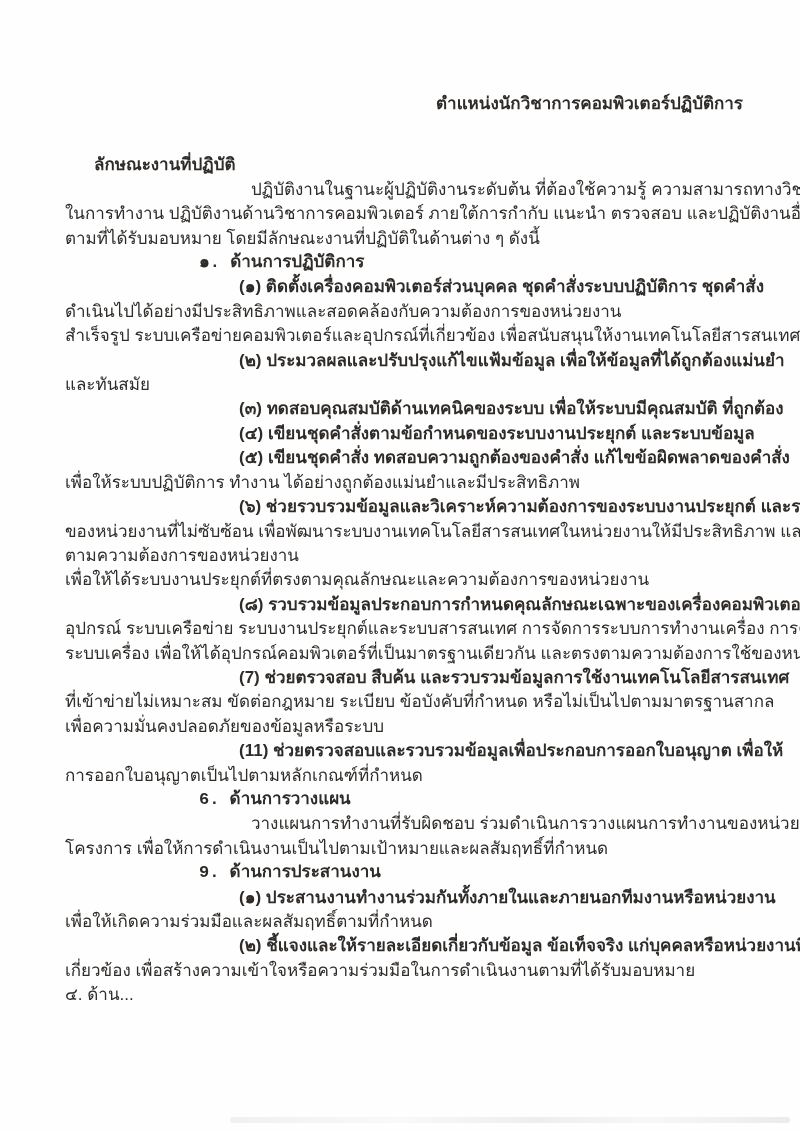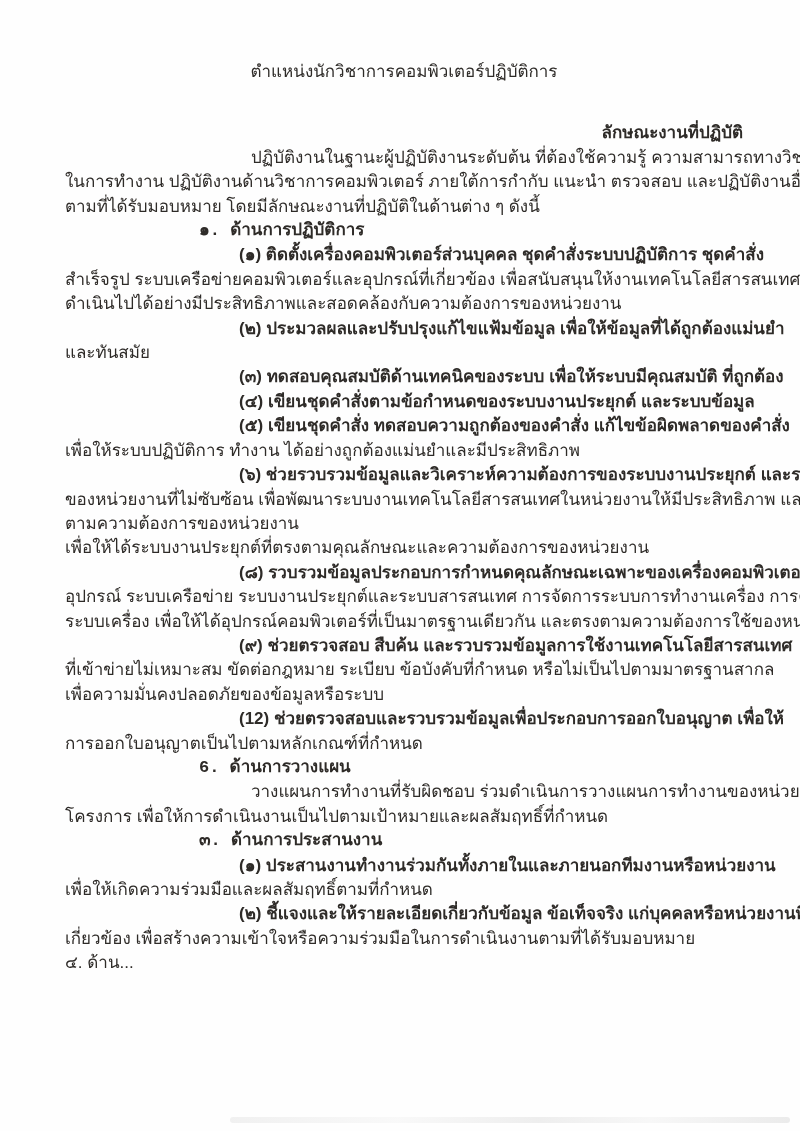--- a/index.html
+++ b/index.html
@@ -13,27 +13,28 @@
     font-size:17px;
     overflow:hidden;
   }
   .doc{
     position:absolute;
     left:65px;top:60px;
     width:678px;
     line-height:24.4px;
   }
   .title-line{
-    text-align:center;
-    font-weight:normal;
+    text-align:right;
+    font-weight:bold;
     margin-bottom:37px;
     white-space:nowrap;
+    margin-top:32px;
   }
   .line{white-space:nowrap;}
-  .side-heading{font-weight:bold;padding-left:29px;text-align:right;}
+  .side-heading{font-weight:bold;padding-left:29px;}
   .section-heading{font-weight:bold;padding-left:134px;font-family:Liberation Mono, monospace;}
   .paragraph.first{padding-left:186px;}
   .item.first{padding-left:174px;font-weight:bold;}
   .cont{padding-left:0;}
   .catchword{
     text-align:left;
     padding-right:16px;
     white-space:nowrap;
   }
   .scan-smudge{
@@ -54,44 +55,44 @@
 <div class="page">
   <div class="doc">
     <div class="title-line">ตำแหน่งนักวิชาการคอมพิวเตอร์ปฏิบัติการ</div>
     <div id="doc-body">
         <div class="line side-heading first">ลักษณะงานที่ปฏิบัติ</div>
         <div class="line paragraph first">ปฏิบัติงานในฐานะผู้ปฏิบัติงานระดับต้น ที่ต้องใช้ความรู้ ความสามารถทางวิชาการ</div>
         <div class="line paragraph cont">ในการทำงาน ปฏิบัติงานด้านวิชาการคอมพิวเตอร์ ภายใต้การกำกับ แนะนำ ตรวจสอบ และปฏิบัติงานอื่น</div>
         <div class="line paragraph cont">ตามที่ได้รับมอบหมาย โดยมีลักษณะงานที่ปฏิบัติในด้านต่าง ๆ ดังนี้</div>
         <div class="line section-heading first">๑. ด้านการปฏิบัติการ</div>
         <div class="line item first">(๑) ติดตั้งเครื่องคอมพิวเตอร์ส่วนบุคคล ชุดคำสั่งระบบปฏิบัติการ ชุดคำสั่ง</div>
+        <div class="line item cont">ดำเนินไปได้อย่างมีประสิทธิภาพและสอดคล้องกับความต้องการของหน่วยงาน</div>
         <div class="line item cont">สำเร็จรูป ระบบเครือข่ายคอมพิวเตอร์และอุปกรณ์ที่เกี่ยวข้อง เพื่อสนับสนุนให้งานเทคโนโลยีสารสนเทศ</div>
-        <div class="line item cont">ดำเนินไปได้อย่างมีประสิทธิภาพและสอดคล้องกับความต้องการของหน่วยงาน</div>
         <div class="line item first">(๒) ประมวลผลและปรับปรุงแก้ไขแฟ้มข้อมูล เพื่อให้ข้อมูลที่ได้ถูกต้องแม่นยำ</div>
         <div class="line item cont">และทันสมัย</div>
         <div class="line item first">(๓) ทดสอบคุณสมบัติด้านเทคนิคของระบบ เพื่อให้ระบบมีคุณสมบัติ ที่ถูกต้อง</div>
         <div class="line item first">(๔) เขียนชุดคำสั่งตามข้อกำหนดของระบบงานประยุกต์ และระบบข้อมูล</div>
         <div class="line item first">(๕) เขียนชุดคำสั่ง ทดสอบความถูกต้องของคำสั่ง แก้ไขข้อผิดพลาดของคำสั่ง</div>
         <div class="line item cont">เพื่อให้ระบบปฏิบัติการ ทำงาน ได้อย่างถูกต้องแม่นยำและมีประสิทธิภาพ</div>
         <div class="line item first">(๖) ช่วยรวบรวมข้อมูลและวิเคราะห์ความต้องการของระบบงานประยุกต์ และระบบข้อมูล</div>
         <div class="line item cont">ของหน่วยงานที่ไม่ซับซ้อน เพื่อพัฒนาระบบงานเทคโนโลยีสารสนเทศในหน่วยงานให้มีประสิทธิภาพ และตรง</div>
         <div class="line item cont">ตามความต้องการของหน่วยงาน</div>
         <div class="line item cont">เพื่อให้ได้ระบบงานประยุกต์ที่ตรงตามคุณลักษณะและความต้องการของหน่วยงาน</div>
         <div class="line item first">(๘) รวบรวมข้อมูลประกอบการกำหนดคุณลักษณะเฉพาะของเครื่องคอมพิวเตอร์และ</div>
         <div class="line item cont">อุปกรณ์ ระบบเครือข่าย ระบบงานประยุกต์และระบบสารสนเทศ การจัดการระบบการทำงานเครื่อง การติดตั้ง</div>
         <div class="line item cont">ระบบเครื่อง เพื่อให้ได้อุปกรณ์คอมพิวเตอร์ที่เป็นมาตรฐานเดียวกัน และตรงตามความต้องการใช้ของหน่วยงาน</div>
-        <div class="line item first">(๙) ช่วยตรวจสอบ สืบค้น และรวบรวมข้อมูลการใช้งานเทคโนโลยีสารสนเทศ</div>
+        <div class="line item first">(7) ช่วยตรวจสอบ สืบค้น และรวบรวมข้อมูลการใช้งานเทคโนโลยีสารสนเทศ</div>
         <div class="line item cont">ที่เข้าข่ายไม่เหมาะสม ขัดต่อกฎหมาย ระเบียบ ข้อบังคับที่กำหนด หรือไม่เป็นไปตามมาตรฐานสากล</div>
         <div class="line item cont">เพื่อความมั่นคงปลอดภัยของข้อมูลหรือระบบ</div>
-        <div class="line item first">(12) ช่วยตรวจสอบและรวบรวมข้อมูลเพื่อประกอบการออกใบอนุญาต เพื่อให้</div>
+        <div class="line item first">(11) ช่วยตรวจสอบและรวบรวมข้อมูลเพื่อประกอบการออกใบอนุญาต เพื่อให้</div>
         <div class="line item cont">การออกใบอนุญาตเป็นไปตามหลักเกณฑ์ที่กำหนด</div>
         <div class="line section-heading first">6. ด้านการวางแผน</div>
         <div class="line paragraph first">วางแผนการทำงานที่รับผิดชอบ ร่วมดำเนินการวางแผนการทำงานของหน่วยงานหรือ</div>
         <div class="line paragraph cont">โครงการ เพื่อให้การดำเนินงานเป็นไปตามเป้าหมายและผลสัมฤทธิ์ที่กำหนด</div>
-        <div class="line section-heading first">๓. ด้านการประสานงาน</div>
+        <div class="line section-heading first">9. ด้านการประสานงาน</div>
         <div class="line item first">(๑) ประสานงานทำงานร่วมกันทั้งภายในและภายนอกทีมงานหรือหน่วยงาน</div>
         <div class="line item cont">เพื่อให้เกิดความร่วมมือและผลสัมฤทธิ์ตามที่กำหนด</div>
         <div class="line item first">(๒) ชี้แจงและให้รายละเอียดเกี่ยวกับข้อมูล ข้อเท็จจริง แก่บุคคลหรือหน่วยงานที่</div>
         <div class="line item cont">เกี่ยวข้อง เพื่อสร้างความเข้าใจหรือความร่วมมือในการดำเนินงานตามที่ได้รับมอบหมาย</div>
       </div>
     <div class="catchword">๔. ด้าน...</div>
   </div>
   <div class="scan-smudge"></div>
 </div>
 

